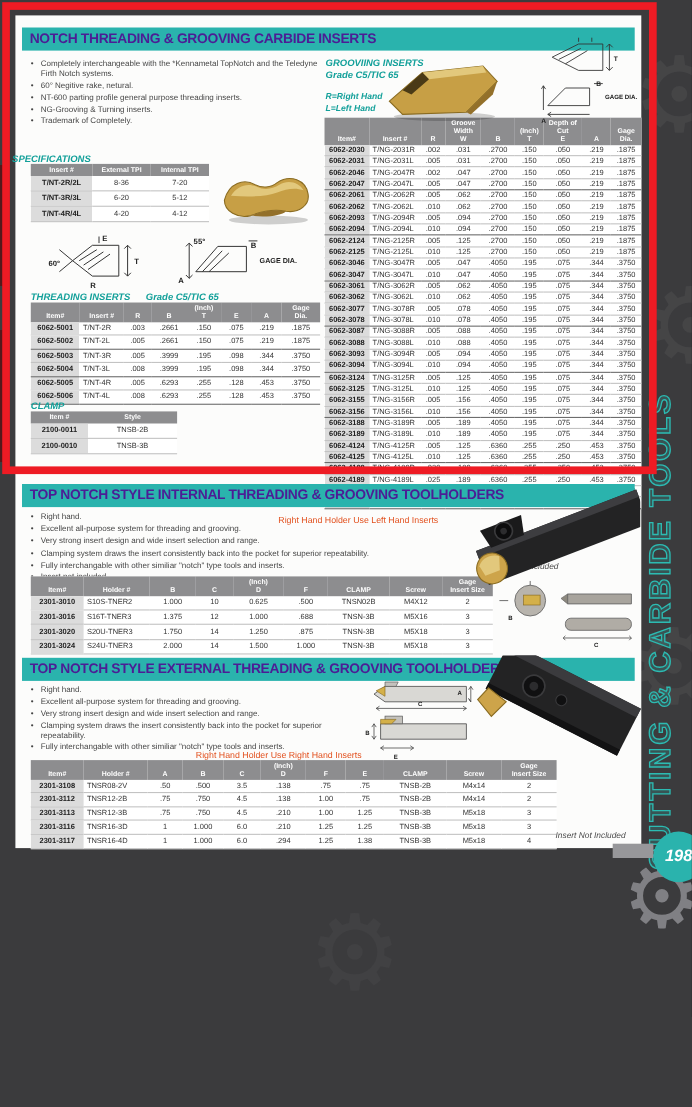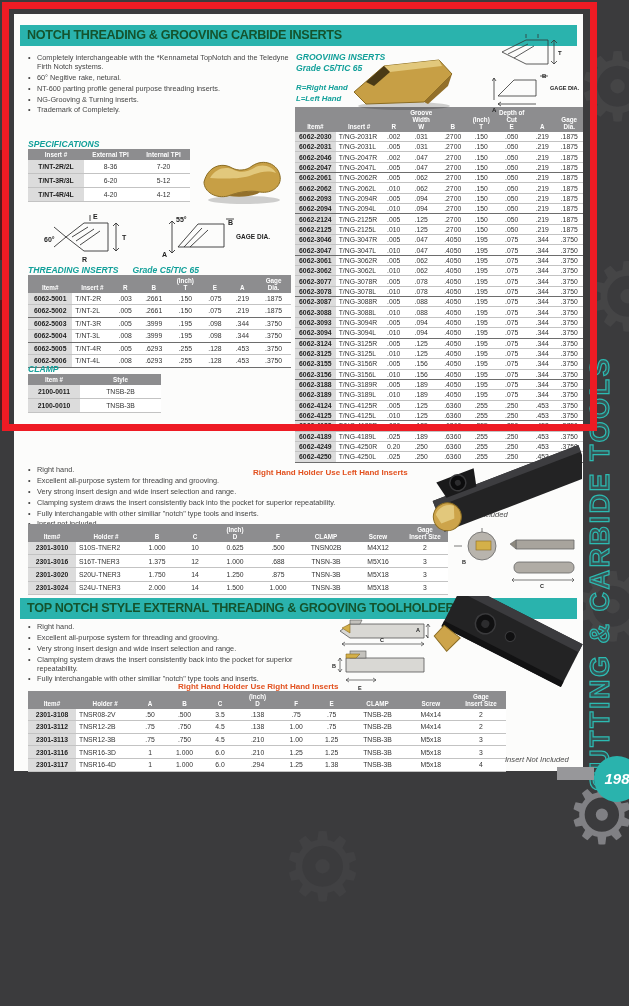--- a/index.html
+++ b/index.html
@@ -1,31 +1,31 @@
 <!DOCTYPE html>
 <html><head>
 <meta charset="utf-8">
 <style>
   html,body{margin:0;padding:0;background:#222;}
   .canvas{position:relative;width:629px;height:1006px;background:#3b3b3d;overflow:hidden;
           font-family:"Liberation Sans",sans-serif;}
   .ghost-gear{position:absolute;color:rgba(255,255,255,0.05);font-size:95px;line-height:1;pointer-events:none;}
   .ghost-red{position:absolute;background:#55181b;border-radius:3px;}
   .page-white{position:absolute;left:14px;top:14px;width:569px;height:757px;background:#fcfcfb;}
-  .bar{position:absolute;left:20px;width:557px;height:21px;background:#2ab3ad;color:#14532d;
+  .bar{position:absolute;left:20px;width:557px;height:21px;background:#2ab3ad;color:#4c1d95;
        font-weight:bold;font-size:12.6px;line-height:21px;padding-left:7px;letter-spacing:-0.3px;
        box-sizing:border-box;white-space:nowrap;overflow:hidden;z-index:3;}
   .bullets{position:absolute;font-size:7.3px;color:#454545;z-index:3;}
   .bullets ul{list-style:none;margin:1px;padding:0;}
   .bullets li{position:relative;padding-left:9px;margin-bottom:2px;line-height:1.22;}
   .bullets li::before{content:"•";position:absolute;left:0;top:0;}
   .sec-head{position:absolute;color:#13a09a;font-style:italic;font-weight:bold;font-size:8.6px;z-index:3;white-space:nowrap;}
   .sec-head .grade{margin-left:14px;}
   .hand-note{position:absolute;color:#13a09a;font-style:italic;font-weight:bold;font-size:7.8px;z-index:3;}
-  .red-note{position:absolute;color:#e2511f;font-weight:bold;font-size:8px;z-index:4;white-space:nowrap;}
+  .red-note{position:absolute;color:#e2511f;font-weight:normal;font-size:8px;z-index:4;white-space:nowrap;}
   .ital-note{position:absolute;color:#4a4a4a;font-style:italic;font-size:7.6px;z-index:4;white-space:nowrap;}
   table.t{position:absolute;border-collapse:collapse;table-layout:fixed;z-index:3;background:#fff;}
   table.t th{background:#8d8d8f;color:#fff;font-size:6.3px;font-weight:bold;line-height:1.12;
              white-space:pre-line;text-align:center;vertical-align:bottom;padding:1.5px 0 2px;}
   table.t td{font-size:6.8px;color:#333;text-align:center;padding:0;border-bottom:1px solid #c3c3c3;
              vertical-align:middle;white-space:nowrap;overflow:hidden;}
   table.t td.c-item{background:#dcdcdc;font-weight:bold;color:#222;}
   .t-left2 td:nth-child(2){text-align:left;padding-left:3px;}
   .t-spec td{height:13px;border-bottom:1px solid #777;}
   .t-thread td{height:11.5px;}
@@ -70,21 +70,21 @@
   <div class="bullets" style="left:27px;top:53px;width:266px;">
     <ul>
         <li>Completely interchangeable with the *Kennametal TopNotch and the Teledyne Firth Notch systems.</li>
         <li>60° Negitive rake, netural.</li>
         <li>NT-600 parting profile general purpose threading inserts.</li>
         <li>NG-Grooving &amp; Turning inserts.</li>
         <li>Trademark of Completely.</li>
       </ul>
   </div>
 
-  <div class="sec-head" style="left:28px;top:139px;">SPECIFICATIONS</div>
+  <div class="sec-head" style="left:11px;top:139px;">SPECIFICATIONS</div>
 
   <table class="t t-spec" style="left:28px;top:149px;width:162px;">
     <colgroup>
         <col style="width:56px">
         <col style="width:53px">
         <col style="width:53px">
       </colgroup>
     <thead>
         <tr>
           <th>Insert #</th>
@@ -668,20 +668,21 @@
           <td>.250</td>
           <td>.6360</td>
           <td>.255</td>
           <td>.250</td>
           <td>.453</td>
           <td>.3750</td>
         </tr>
       </tbody>
   </table>
 
+  <div class="bar" style="top:440px;">TOP NOTCH STYLE INTERNAL THREADING &amp; GROOVING TOOLHOLDERS</div>
 
   <div class="bullets" style="left:27px;top:465px;width:340px;">
     <ul>
         <li>Right hand.</li>
         <li>Excellent all-purpose system for threading and grooving.</li>
         <li>Very strong insert design and wide insert selection and range.</li>
         <li>Clamping system draws the insert consistently back into the pocket for superior repeatability.</li>
         <li>Fully interchangable with other similiar "notch" type tools and inserts.</li>
         <li>Insert not included.</li>
       </ul>

